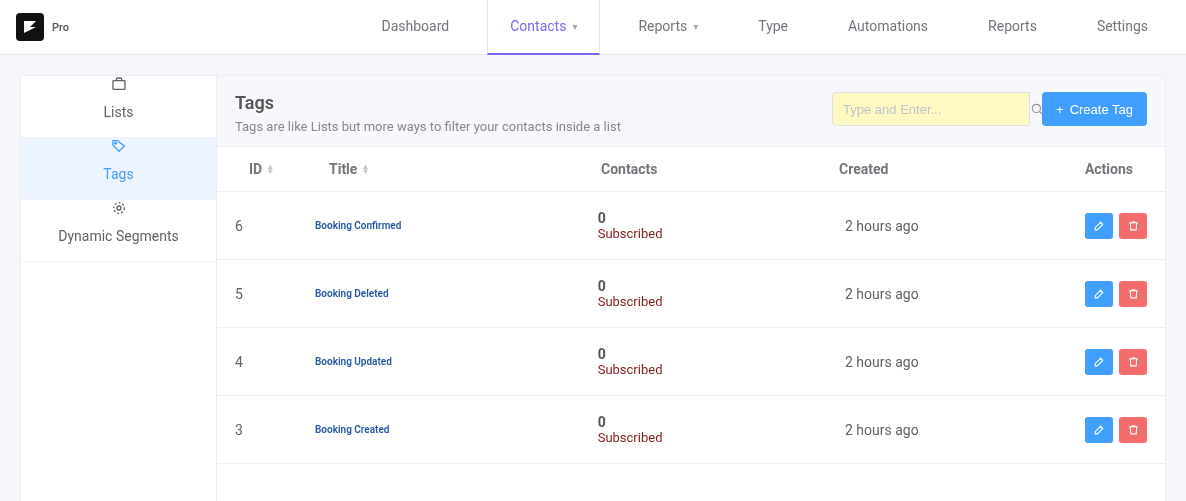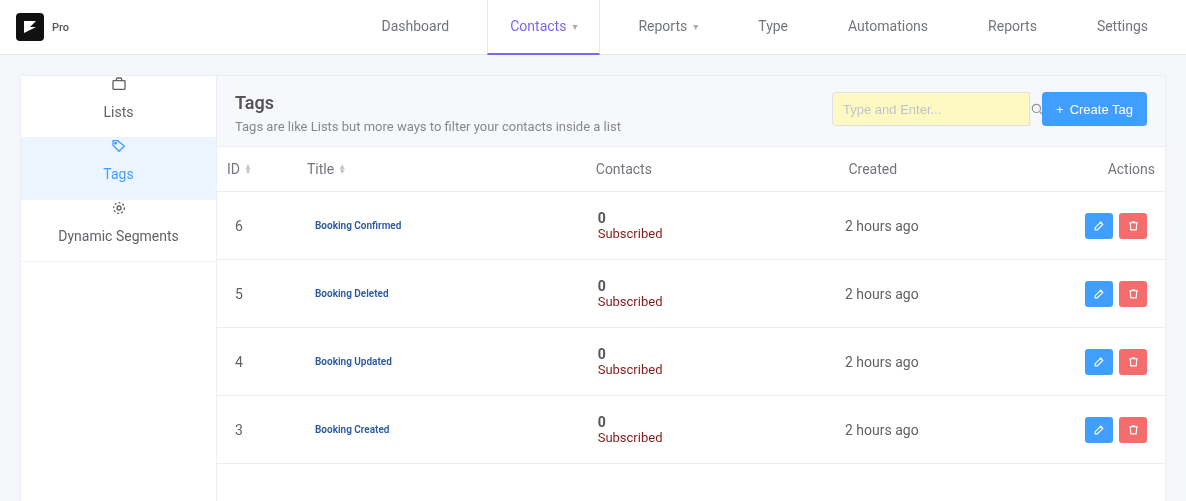--- a/index.html
+++ b/index.html
@@ -27,21 +27,21 @@
 .header-left { flex: 1; }
 .page-title { font-size: 18px; font-weight: 600; color: #555; margin-bottom: 6px; }
 .page-sub { font-size: 13px; color: #888; }
 .header-right { display: flex; align-items: center; gap: 10px; }
 .search-wrap { display: flex; border: 1px solid #dcdfe6; border-radius: 4px; background: #fef9c3; width: 200px; height: 34px; align-items: stretch; }
 .search-input { border: none; outline: none; padding: 0 10px; flex: 1; font-size: 13px; color: #606266; background: transparent; }
 .search-input::placeholder { color: #bfc4cc; }
 .search-btn { width: 36px; border-left: 1px solid #dcdfe6; display: flex; align-items: center; justify-content: center; color: #909399; cursor: pointer; background: #f5f7fa; }
 .create-btn { background: #409eff; color: #fff; border: none; border-radius: 4px; padding: 0 14px; height: 34px; display: flex; align-items: center; gap: 6px; cursor: pointer; font-size: 13px; }
 
-.thead { display: flex; padding: 14px 10px; color: #72767b; font-weight: 400; font-size: 14px; border-bottom: 1px solid #ebeef5; background: #fff; }
+.thead { display: flex; padding: 14px 32px; color: #72767b; font-weight: 700; font-size: 14px; border-bottom: 1px solid #ebeef5; background: #fff; }
 .col-id { width: 80px; display: flex; align-items: center; gap: 4px; }
 .col-title { flex: 1.6; display: flex; align-items: center; gap: 4px; }
 .col-contacts { flex: 1.4; }
 .col-created { flex: 1.2; }
 .col-actions { width: 90px; text-align: right; justify-content: flex-end; display: flex; }
 .sort-arrows { display: inline-flex; flex-direction: column; line-height: 5px; font-size: 8px; color: #c0c4cc; }
 
 .trow { display: flex; padding: 18px; align-items: center; border-bottom: 1px solid #ebeef5; }
 .trow .col-id { color: #606266; font-weight: 400; }
 .title-link { color: #2758a3; font-weight: 600; font-size: 10px; cursor: pointer; }

